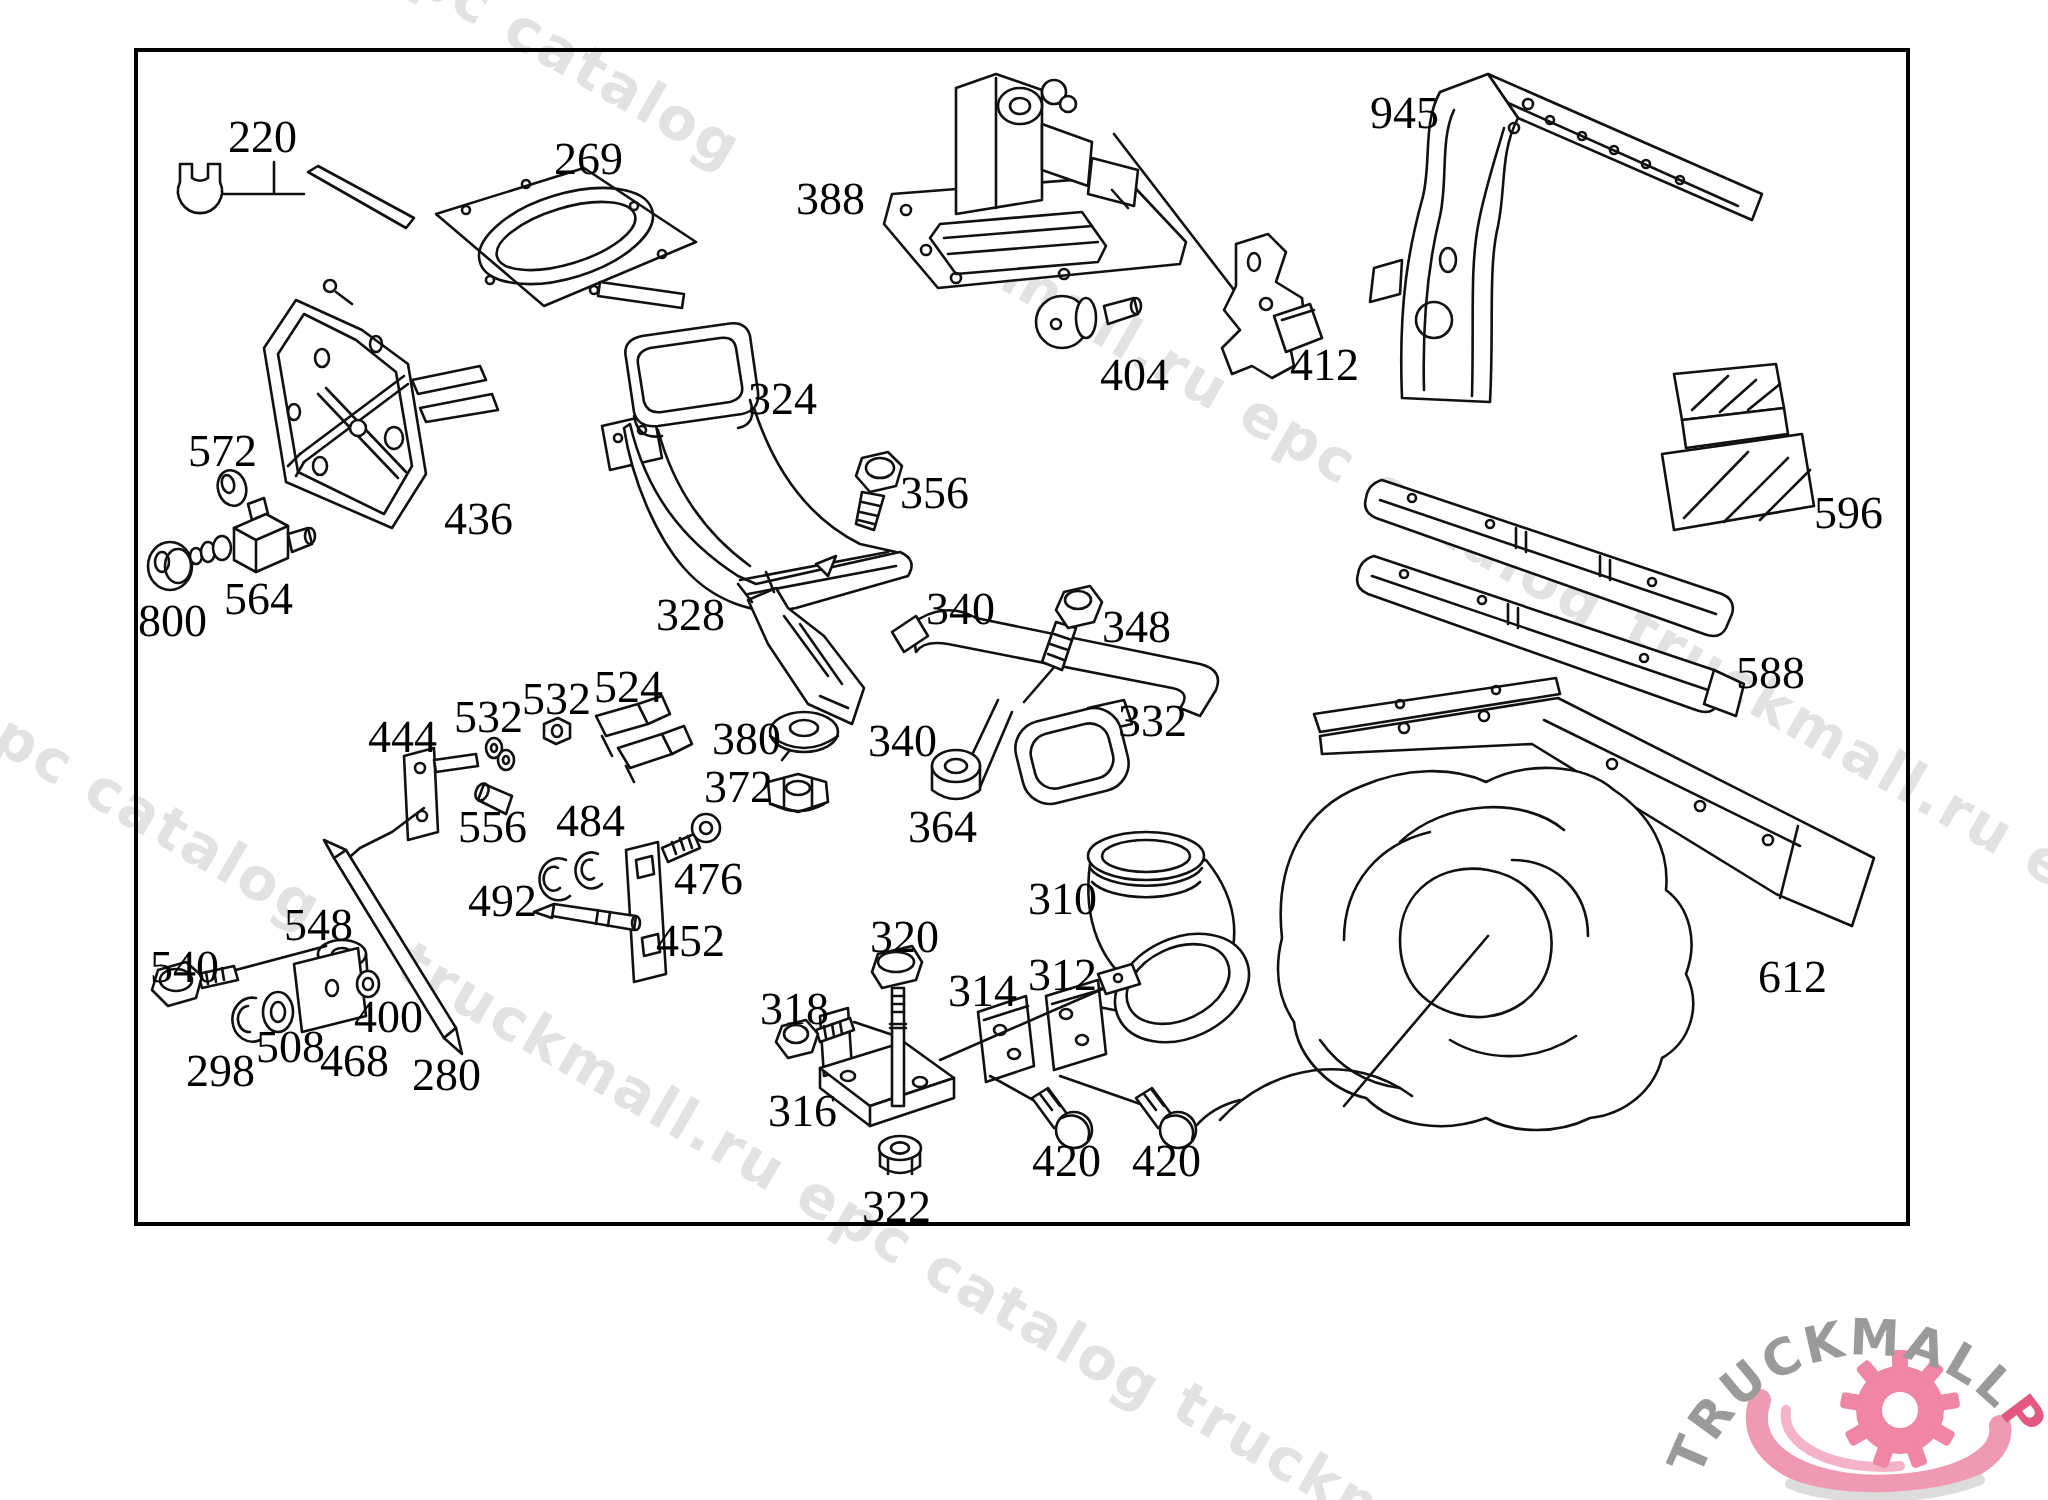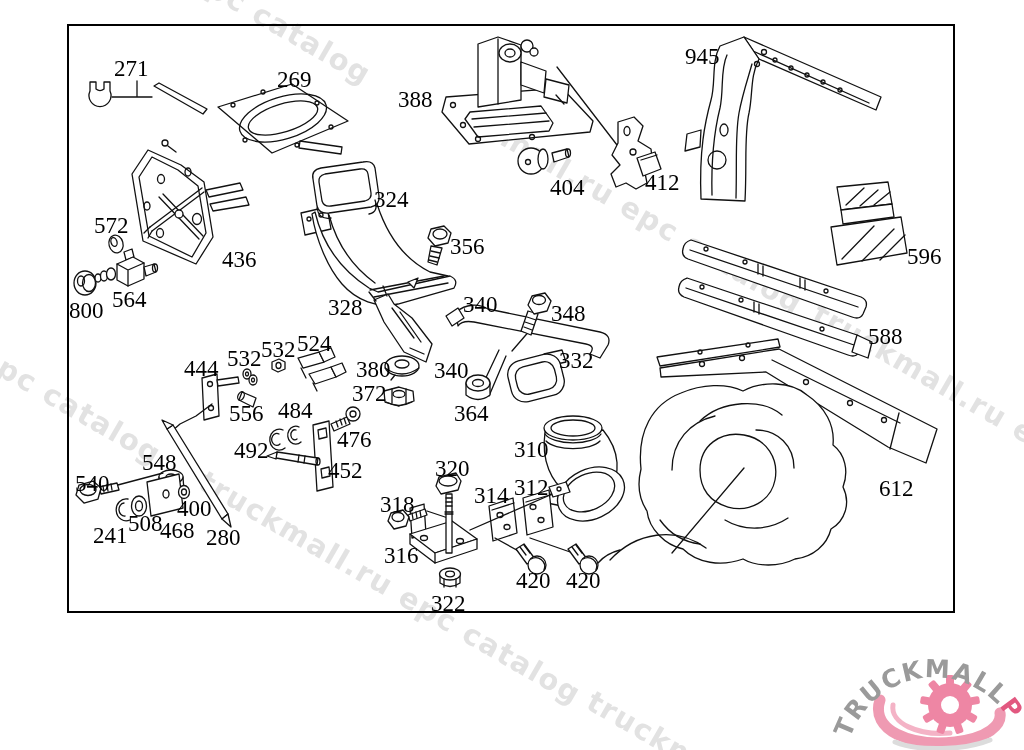--- a/index.html
+++ b/index.html
@@ -439,21 +439,21 @@
     <ellipse cx="589" cy="492" rx="27" ry="18" transform="rotate(-25 589 492)"></ellipse>
     <ellipse cx="573" cy="428" rx="29" ry="12" fill="#fff"></ellipse>
     <ellipse cx="573" cy="428" rx="22" ry="8"></ellipse>
     <path d="M545 434 A29 12 0 0 0 601 434 M546 441 A29 12 0 0 0 600 441"></path>
     <path d="M549 487 L566 482 L570 492 L553 497 Z" fill="#fff"></path>
     <circle cx="559" cy="489" r="2"></circle>
   </g>
 </svg>
 
 <div class="layer">
-  <span class="plabel" style="left:114px;top:57px">271</span>
+  <span class="plabel" style="left:114px;top:57px">220</span>
   <span class="plabel" style="left:277px;top:68px">269</span>
   <span class="plabel" style="left:398px;top:88px">388</span>
   <span class="plabel" style="left:550px;top:176px">404</span>
   <span class="plabel" style="left:645px;top:171px">412</span>
   <span class="plabel" style="left:685px;top:45px">945</span>
   <span class="plabel" style="left:907px;top:245px">596</span>
   <span class="plabel" style="left:868px;top:325px">588</span>
   <span class="plabel" style="left:374px;top:188px">324</span>
   <span class="plabel" style="left:450px;top:235px">356</span>
   <span class="plabel" style="left:328px;top:296px">328</span>
@@ -473,21 +473,21 @@
   <span class="plabel" style="left:261px;top:338px">532</span>
   <span class="plabel" style="left:297px;top:332px">524</span>
   <span class="plabel" style="left:229px;top:402px">556</span>
   <span class="plabel" style="left:278px;top:399px">484</span>
   <span class="plabel" style="left:337px;top:428px">476</span>
   <span class="plabel" style="left:234px;top:439px">492</span>
   <span class="plabel" style="left:328px;top:459px">452</span>
   <span class="plabel" style="left:142px;top:451px">548</span>
   <span class="plabel" style="left:75px;top:472px">540</span>
   <span class="plabel" style="left:177px;top:497px">400</span>
-  <span class="plabel" style="left:93px;top:524px">241</span>
+  <span class="plabel" style="left:93px;top:524px">298</span>
   <span class="plabel" style="left:128px;top:512px">508</span>
   <span class="plabel" style="left:160px;top:519px">468</span>
   <span class="plabel" style="left:206px;top:526px">280</span>
   <span class="plabel" style="left:514px;top:438px">310</span>
   <span class="plabel" style="left:435px;top:457px">320</span>
   <span class="plabel" style="left:380px;top:493px">318</span>
   <span class="plabel" style="left:474px;top:484px">314</span>
   <span class="plabel" style="left:514px;top:476px">312</span>
   <span class="plabel" style="left:384px;top:544px">316</span>
   <span class="plabel" style="left:431px;top:592px">322</span>

